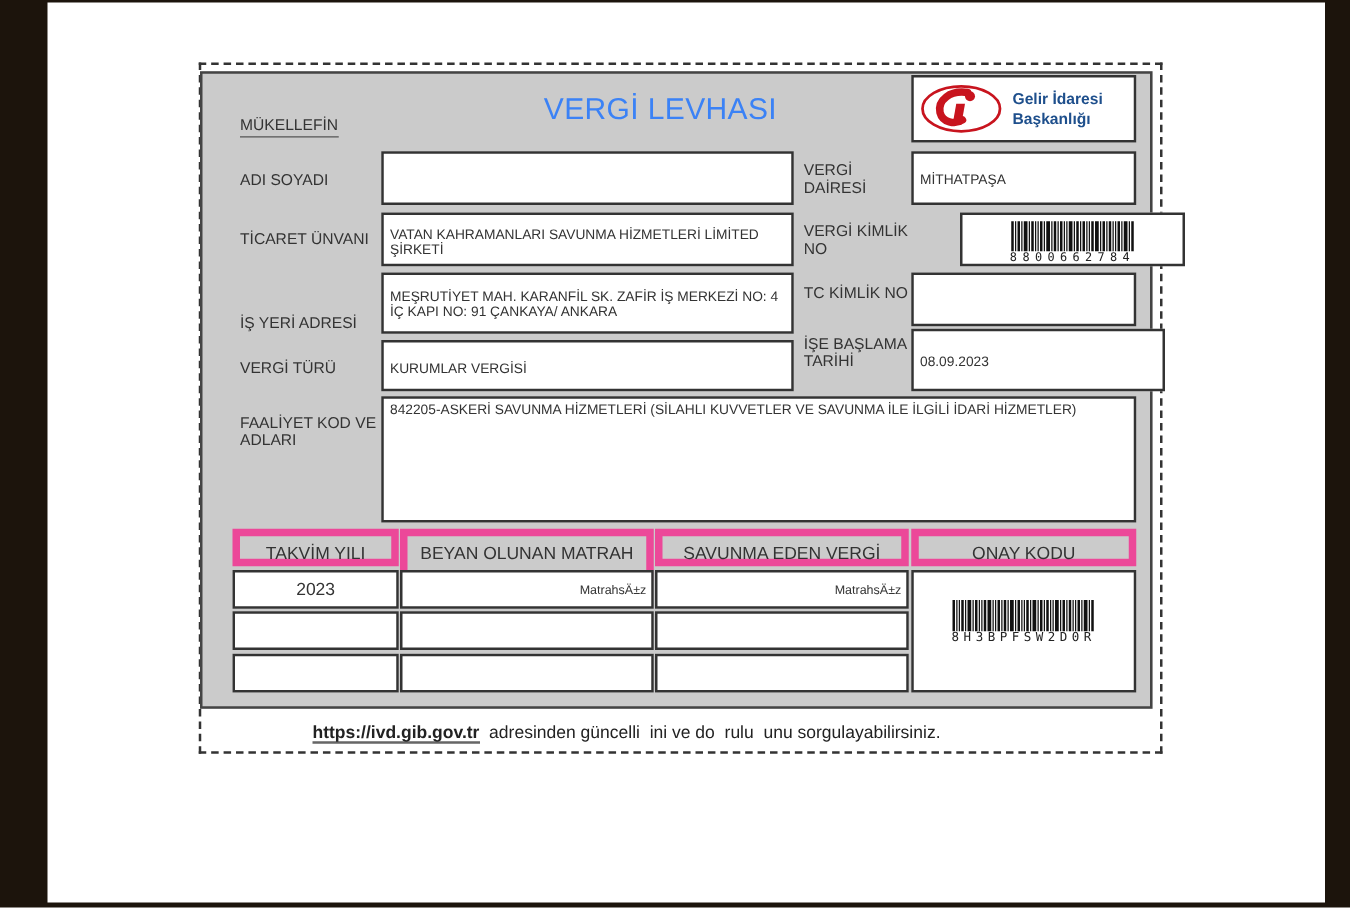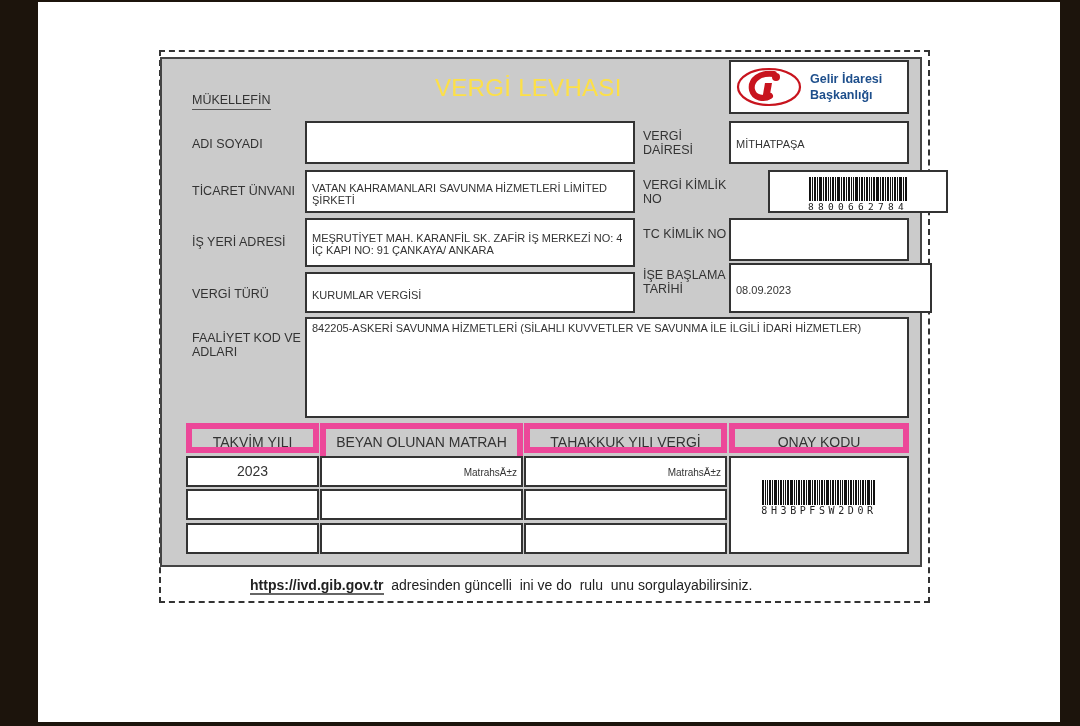--- a/index.html
+++ b/index.html
@@ -19,21 +19,21 @@
   }
   .sheet {
     position:absolute; left:160px; top:57px; width:762px; height:510px;
     background:#cbcbcb; border:2px solid #444; box-sizing:border-box;
   }
   .box {
     position:absolute; background:#fff; border:2px solid #333; box-sizing:border-box;
   }
   .lbl { position:absolute; font-size:12.5px; color:#333; line-height:14px; }
   .val { font-size:11px; color:#333; line-height:12px; padding:4px 5px; }
-  .title { position:absolute; left:435px; top:74px; font-size:24px; color:#fde047; letter-spacing:0.3px; }
+  .title { position:absolute; left:435px; top:74px; font-size:24px; color:#3b82f6; letter-spacing:0.3px; }
   .mukellef { position:absolute; left:192px; top:93px; font-size:12.5px; color:#333; border-bottom:1.5px solid #555; padding-bottom:2px; }
   .logo-box { display:flex; align-items:center; }
   .logo-text { font-weight:bold; font-size:12.5px; color:#1e4f8c; line-height:16px; margin-left:8px; }
   .hdr {
     position:absolute; background:#cbcbcb; border:6px solid #ec4899; box-sizing:border-box;
     font-size:14px; color:#333; text-align:center; line-height:26px;
   }
   .barcode { display:flex; align-items:stretch; justify-content:center; }
   .barcode span { display:block; background:#111; margin-right:1px; }
   .barnum { font-family:"DejaVu Sans Mono", monospace; font-size:9.5px; letter-spacing:4.3px; color:#222; text-align:center; }
@@ -59,21 +59,21 @@
     <circle cx="40" cy="11" r="4" fill="#c8141e"></circle>
   </svg>
   <div class="logo-text">
     <div>Gelir İdaresi</div>
     <div>Başkanlığı</div>
   </div>
 </div>
 
 <div class="lbl" style="left:192px;top:137px;">ADI SOYADI</div>
 <div class="lbl" style="left:192px;top:184px;">TİCARET ÜNVANI</div>
-<div class="lbl" style="left:192px;top:235px;">İŞ YERİ ADRESİ</div>
+<div class="lbl" style="left:192px;top:251px;">İŞ YERİ ADRESİ</div>
 <div class="lbl" style="left:192px;top:287px;">VERGİ TÜRÜ</div>
 <div class="lbl" style="left:192px;top:331px;width:110px;">FAALİYET KOD VE ADLARI</div>
 
 <div class="box val" style="left:305px;top:121px;width:330px;height:43px;"></div>
 <div class="box val" style="left:305px;top:170px;width:330px;height:43px;padding-top:10px;">VATAN KAHRAMANLARI SAVUNMA HİZMETLERİ LİMİTED ŞİRKETİ</div>
 <div class="box val" style="left:305px;top:218px;width:330px;height:49px;padding-top:12px;">MEŞRUTİYET MAH. KARANFİL SK. ZAFİR İŞ MERKEZİ NO: 4 İÇ KAPI NO: 91 ÇANKAYA/ ANKARA</div>
 <div class="box val" style="left:305px;top:272px;width:330px;height:41px;padding-top:15px;">KURUMLAR VERGİSİ</div>
 
 <div class="lbl" style="left:643px;top:129px;width:80px;">VERGİ DAİRESİ</div>
 <div class="lbl" style="left:643px;top:178px;width:85px;">VERGİ KİMLİK NO</div>
@@ -126,21 +126,21 @@
   <div class="barnum">8800662784</div>
 </div>
 
 <div class="box val" style="left:729px;top:218px;width:180px;height:43px;"></div>
 <div class="box val" style="left:729px;top:263px;width:203px;height:50px;padding-top:19px;">08.09.2023</div>
 
 <div class="box val" style="left:305px;top:317px;width:604px;height:101px;padding-top:3px;">842205-ASKERİ SAVUNMA HİZMETLERİ (SİLAHLI KUVVETLER VE SAVUNMA İLE İLGİLİ İDARİ HİZMETLER)</div>
 
 <div class="hdr" style="left:186px;top:423px;width:133px;height:30px;">TAKVİM YILI</div>
 <div class="hdr" style="left:320px;top:423px;width:203px;height:42px;">BEYAN OLUNAN MATRAH</div>
-<div class="hdr" style="left:524px;top:423px;width:203px;height:30px;">TAHAKKUK YILI VERGİ</div>
+<div class="hdr" style="left:524px;top:423px;width:203px;height:30px;">SAVUNMA EDEN VERGİ</div>
 <div class="hdr" style="left:729px;top:423px;width:180px;height:30px;">ONAY KODU</div>
 
 <div class="box" style="left:186px;top:456px;width:133px;height:31px;font-size:14px;text-align:center;line-height:27px;color:#333;">2023</div>
 <div class="box" style="left:320px;top:456px;width:203px;height:31px;font-size:10px;text-align:right;padding:9px 4px 0 0;color:#333;">MatrahsÄ±z</div>
 <div class="box" style="left:524px;top:456px;width:203px;height:31px;font-size:10px;text-align:right;padding:9px 4px 0 0;color:#333;">MatrahsÄ±z</div>
 
 <div class="box" style="left:186px;top:489px;width:133px;height:31px;"></div>
 <div class="box" style="left:320px;top:489px;width:203px;height:31px;"></div>
 <div class="box" style="left:524px;top:489px;width:203px;height:31px;"></div>
 

